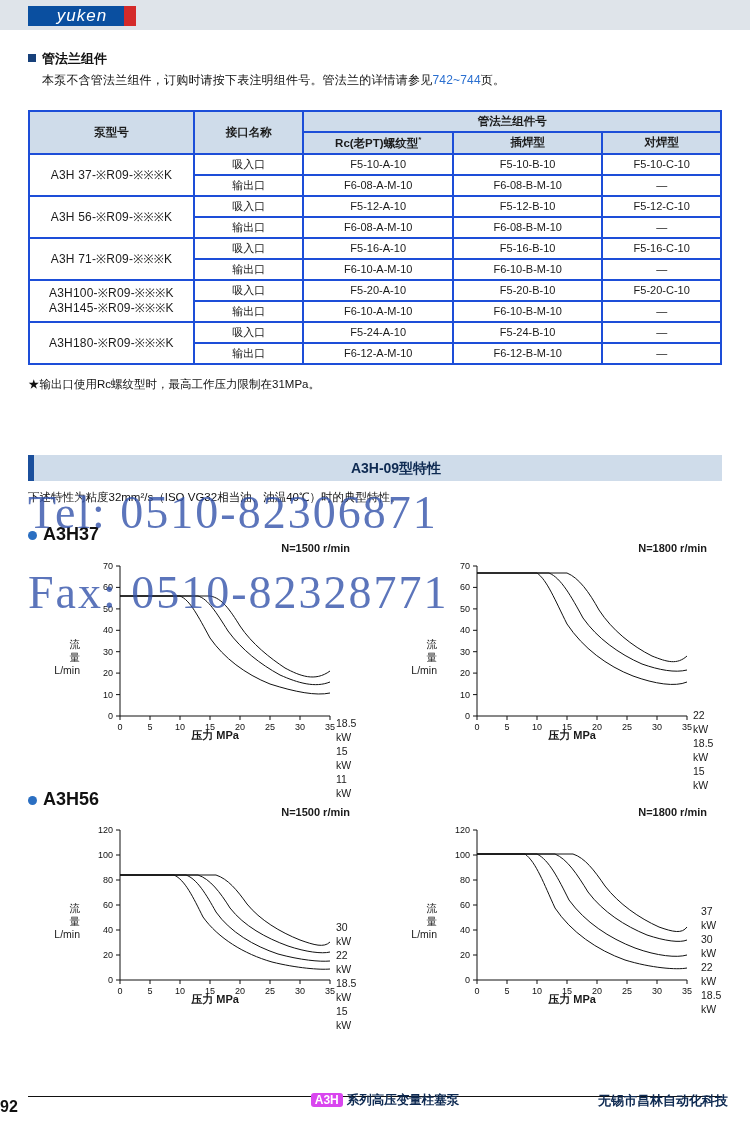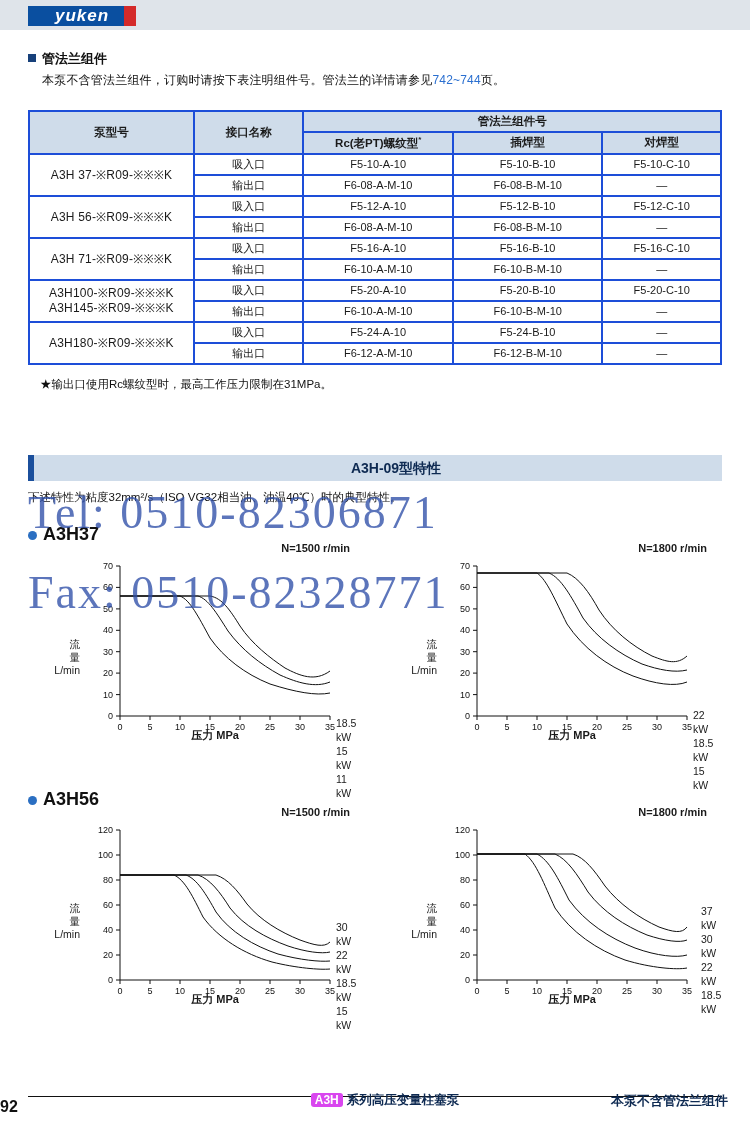--- a/index.html
+++ b/index.html
@@ -15,21 +15,21 @@
   
   .topbar {
     position:absolute; top:0; left:0; width:750px; height:30px;
     background:#dfe4ea;
   }
   .logo {
     position:absolute; top:6px; left:28px;
     width:108px; height:20px;
     background:#0a4fa0;
     color:#ffffff;
-    font-weight:bold;
+    font-weight:normal;
     font-style:italic;
     font-size:17px;
     letter-spacing:1px;
     text-align:center;
     line-height:20px;
     font-family:"Liberation Sans", sans-serif;
   }
   .logo-accent {
     position:absolute; top:6px; left:124px; width:12px; height:20px;
     background:#d42a2a;
@@ -66,21 +66,21 @@
     background:#cfdcea;
     font-weight:bold;
     font-size:11.5px;
   }
   table.flange td.pump {
     font-size:12px; letter-spacing:.2px;
     white-space:nowrap;
   }
   .sup { font-size:8px; vertical-align:super; }
   .starnote {
-    position:absolute; left:40px; top:377px;
+    position:absolute; left:28px; top:377px;
     font-size:11.5px; color:#111;text-align:center;
   }
 
   
   .char-banner {
     position:absolute; left:28px; top:455px;
     width:694px; height:26px;
     background:#cfdcea;
     border-left:6px solid #1b4f9c;
   }
@@ -535,13 +535,13 @@
 <div class="wm wm1">Tel: 0510-82306871</div>
 <div class="wm wm2">Fax: 0510-82328771</div>
 
 <div class="footline"></div>
 <div class="pageno">92</div>
 <div class="foot-center">
   <div class="l1">
     <span class="a3h-badge">A3H</span><span>系列高压变量柱塞泵</span>
   </div>
 </div>
-<div class="foot-right">本泵不含管法兰组件</div>
+<div class="foot-right">无锡市昌林自动化科技</div>
 
 </body></html>

